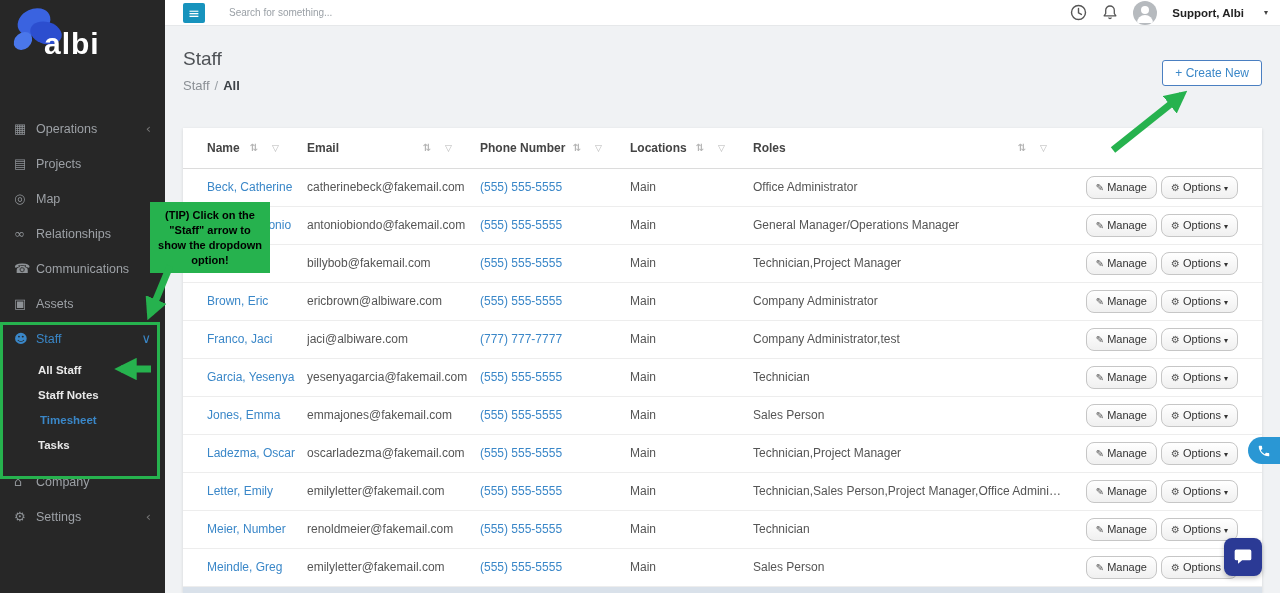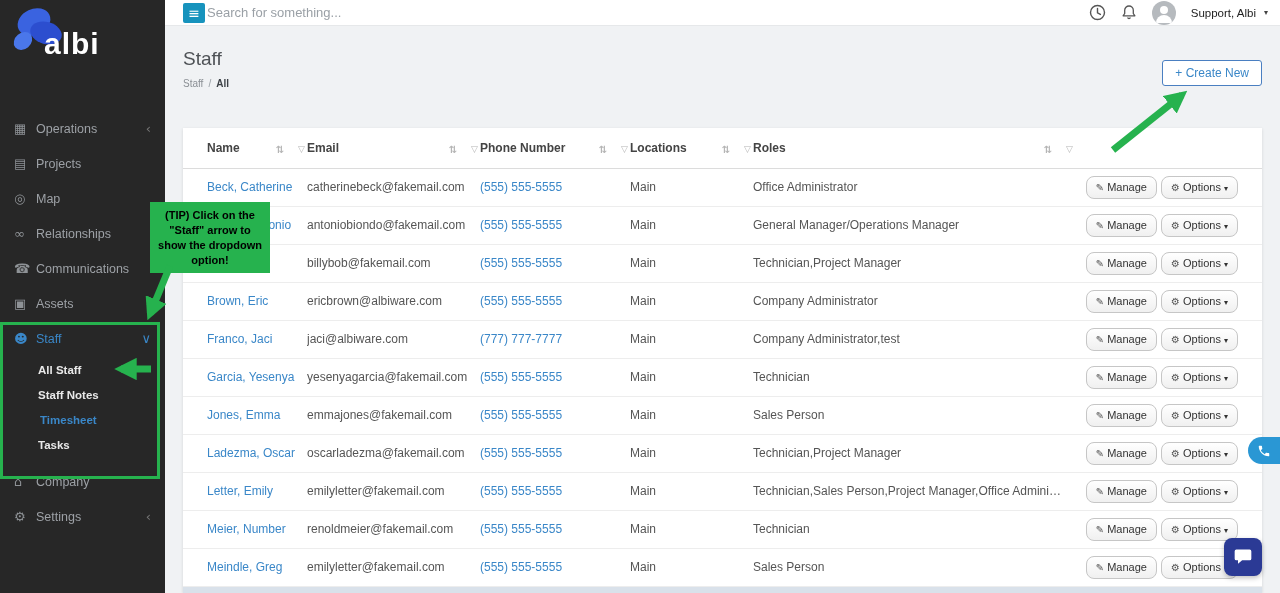--- a/index.html
+++ b/index.html
@@ -23,40 +23,40 @@
   .nav-chevron{font-size:13px;color:#777;}
   .nav-item.active .nav-label,.nav-item.active .nav-icon,.nav-item.active .nav-chevron{color:var(--link);}
   .subnav{padding:2px 0 6px;}
   .subnav-item{height:25px;line-height:25px;padding-left:38px;color:#e9e9e9;font-size:11.5px;font-weight:bold;cursor:pointer;}
   .subnav-item.accent{color:var(--link);padding-left:40px;}
 
   
   .main{position:absolute;left:165px;right:0;top:0;bottom:0;}
   .topbar{height:26px;background:#fff;display:flex;align-items:center;border-bottom:1px solid #e6e8ea;}
   .hamburger{width:22px;height:20px;margin-left:18px;background:var(--teal);border:none;border-radius:2px;color:#fff;font-size:14px;line-height:18px;cursor:pointer;}
-  .search{flex:1;border:none;outline:none;background:transparent;margin-left:2px;font-size:13px;color:#404040;font-family:inherit;}
+  .search{flex:1;border:none;outline:none;background:transparent;margin-left:24px;font-size:10px;color:#404040;font-family:inherit;}
   .search::placeholder{color:#9aa0a6;}
   .top-right{margin-left:auto;display:flex;align-items:center;gap:15px;padding-right:12px;}
   .top-icon{display:inline-flex;cursor:pointer;}
   .avatar{width:24px;height:24px;border-radius:50%;background:#b6babe;display:inline-flex;align-items:center;justify-content:center;cursor:pointer;overflow:hidden;}
-  .user{font-size:11.5px;font-weight:normal;color:#222;cursor:pointer;display:inline-flex;align-items:center;gap:8px;}
+  .user{font-size:11.5px;font-weight:bold;color:#222;cursor:pointer;display:inline-flex;align-items:center;gap:20px;}
   .user .caret-d{font-size:8px;color:#444;}
 
   .page-area{position:absolute;top:26px;left:0;right:0;bottom:0;background:#f0f2f4;}
   .page-head{position:relative;padding:22px 18px 0;}
   .page-title{font-size:19px;font-weight:400;color:#4e5256;}
-  .breadcrumb{margin-top:8px;font-size:10px;color:#8a8f94;}
+  .breadcrumb{margin-top:8px;font-size:13px;color:#8a8f94;}
   .breadcrumb .sep{margin:0 5px;color:#9aa0a6;}
   .breadcrumb .current{color:#3d4247;font-weight:bold;}
   .create-btn{position:absolute;right:18px;top:34px;padding:5px 12px;background:#fff;border:1px solid #4a7fc1;border-radius:3px;color:var(--link);font-size:12px;cursor:pointer;font-family:inherit;}
 
   .card{position:absolute;top:102px;left:18px;right:18px;bottom:0;background:#fff;box-shadow:0 1px 3px rgba(0,0,0,.12);overflow:hidden;}
   table{width:100%;border-collapse:collapse;table-layout:fixed;}
   thead th{height:40px;border-bottom:1px solid #dcdcdc;text-align:left;font-size:12px;color:#444;vertical-align:middle;cursor:pointer;}
-  .th-inner{display:flex;align-items:flex-end;justify-content:space-between;padding-right:2px;}
+  .th-inner{display:flex;align-items:center;justify-content:space-between;padding-right:28px;}
   .th-icons{display:inline-flex;align-items:center;}
   .th-icons .sort{font-size:10px;color:#b5b5b5;}
   .th-icons .filter{font-size:9px;color:#b5b5b5;margin-left:14px;}
   .col-0{width:124px;padding-left:24px;}
   .col-1{width:173px;}
   .col-2{width:150px;}
   .col-3{width:123px;}
   .col-4{width:322px;}
   tbody td{height:38px;border-bottom:1px solid #ededed;font-size:12px;color:#555;white-space:nowrap;overflow:hidden;text-overflow:ellipsis;padding-right:10px;}
   td.c0{padding-left:24px;}

